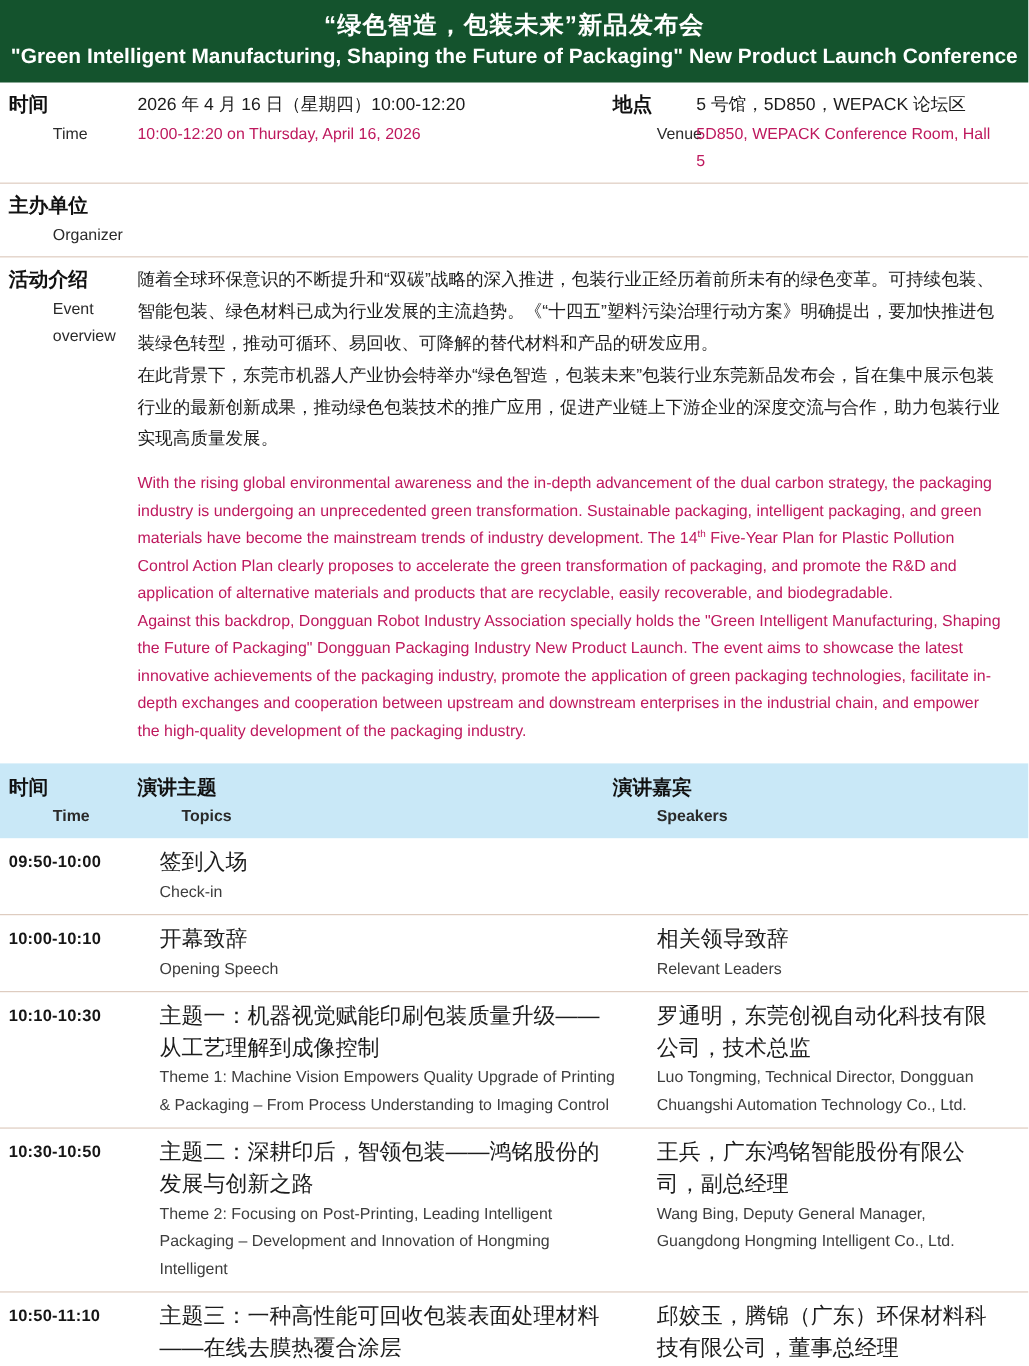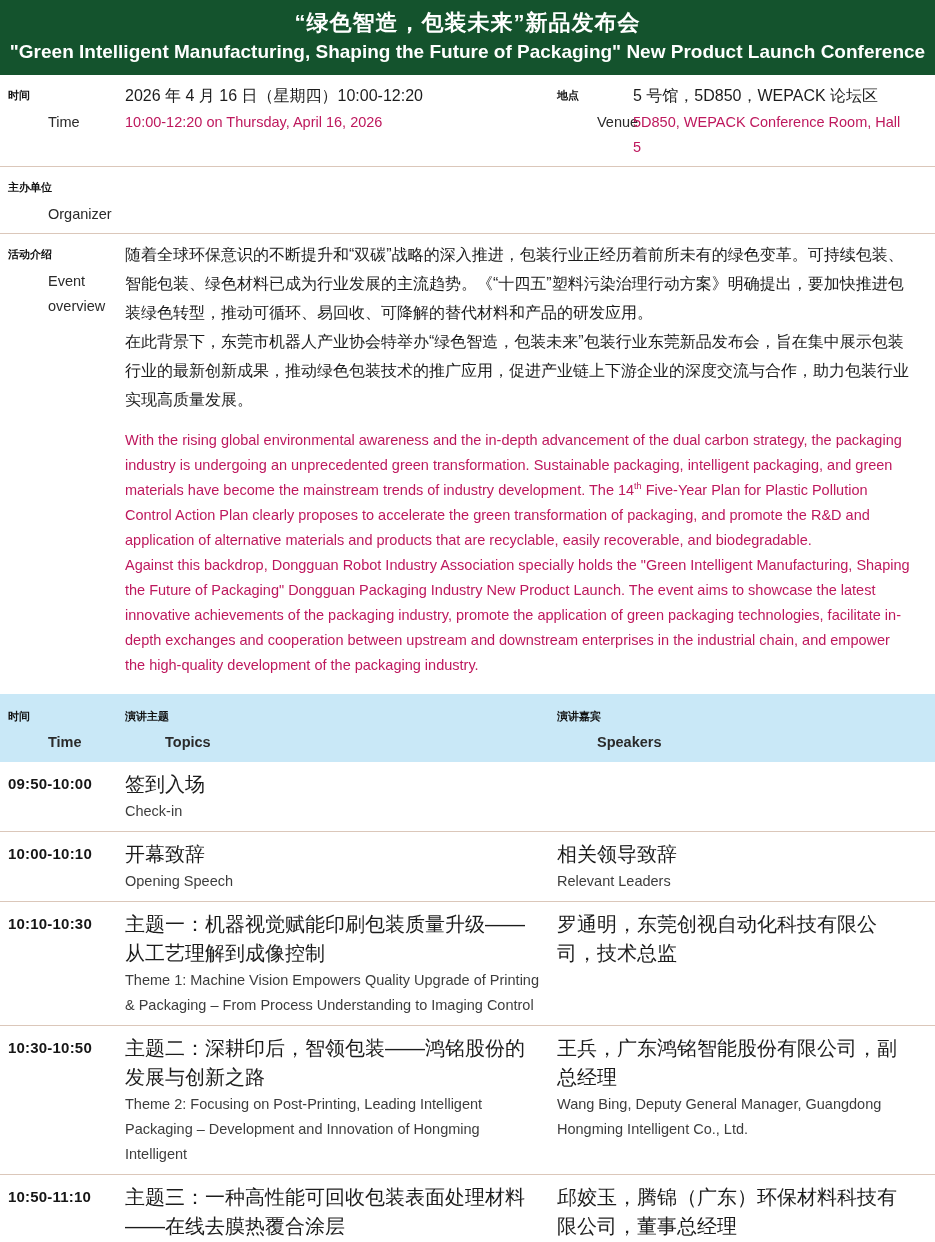--- a/index.html
+++ b/index.html
@@ -28,37 +28,37 @@
     padding:6px 10px 6px 8px;
     box-sizing:border-box;
   }
   .row-border{border-bottom:1px solid #dbc7ba;}
   .info-grid{grid-template-columns:117px 432px 76px 1fr;}
   .two-col{grid-template-columns:117px 1fr;}
   .agenda-grid{grid-template-columns:117px 432px 1fr;}
 
   .cn{font-size:16px;line-height:29px;color:#1c1c1c;}
   .en{font-size:14.5px;line-height:25px;color:#be185d;}
-  .label-cn{font-size:11px;line-height:29px;font-weight:bold;color:#111;}
+  .label-cn{font-size:18px;line-height:29px;font-weight:bold;color:#111;}
   .label-en{font-size:14.5px;line-height:25px;font-weight:500;color:#2a2a2a;margin-left:40px;}
 
   
   .overview-row{padding-bottom:16px;}
   .overview-body p{margin:0;}
   .overview-body .en-block{margin-top:14px;}
   sup{font-size:9px;line-height:0;text-align:center;}
 
   
   .agenda-head{
     background:#c9e8f7;
     padding-top:8px;padding-bottom:8px;
   }
   .agenda-head .label-cn{line-height:28px;}
   .agenda-head .label-en{line-height:24px;font-weight:bold;}
-  .agenda-row{padding-top:8px;padding-bottom:7px;}
+  .agenda-row{padding-top:8px;padding-bottom:7px;gap:20px;}
   .time-cell{
     font-size:15px;
     font-weight:bold;
     line-height:28px;
     color:#161616;
     letter-spacing:0.2px;
   }
   .topic-cn,.speaker-cn{font-size:20px;line-height:29px;color:#1c1c1c;}
   .topic-en,.speaker-en{font-size:14.5px;line-height:25px;color:#3d3d3d;}
   .cell{padding-right:14px;}
@@ -149,20 +149,21 @@
   </section>
 
   <section class="row agenda-grid agenda-row row-border">
     <div class="cell time-cell">10:10-10:30</div>
     <div class="cell">
       <div class="topic-cn">主题一：机器视觉赋能印刷包装质量升级——从工艺理解到成像控制</div>
       <div class="topic-en">Theme 1: Machine Vision Empowers Quality Upgrade of Printing &amp; Packaging – From Process Understanding to Imaging Control</div>
     </div>
     <div class="cell">
       <div class="speaker-cn">罗通明，东莞创视自动化科技有限公司，技术总监</div>
+      <div class="speaker-en">Luo Tongming, Technical Director, Dongguan Chuangshi Automation Technology Co., Ltd.</div>
     </div>
   </section>
 
   <section class="row agenda-grid agenda-row row-border">
     <div class="cell time-cell">10:30-10:50</div>
     <div class="cell">
       <div class="topic-cn">主题二：深耕印后，智领包装——鸿铭股份的发展与创新之路</div>
       <div class="topic-en">Theme 2: Focusing on Post-Printing, Leading Intelligent Packaging – Development and Innovation of Hongming Intelligent</div>
     </div>
     <div class="cell">

